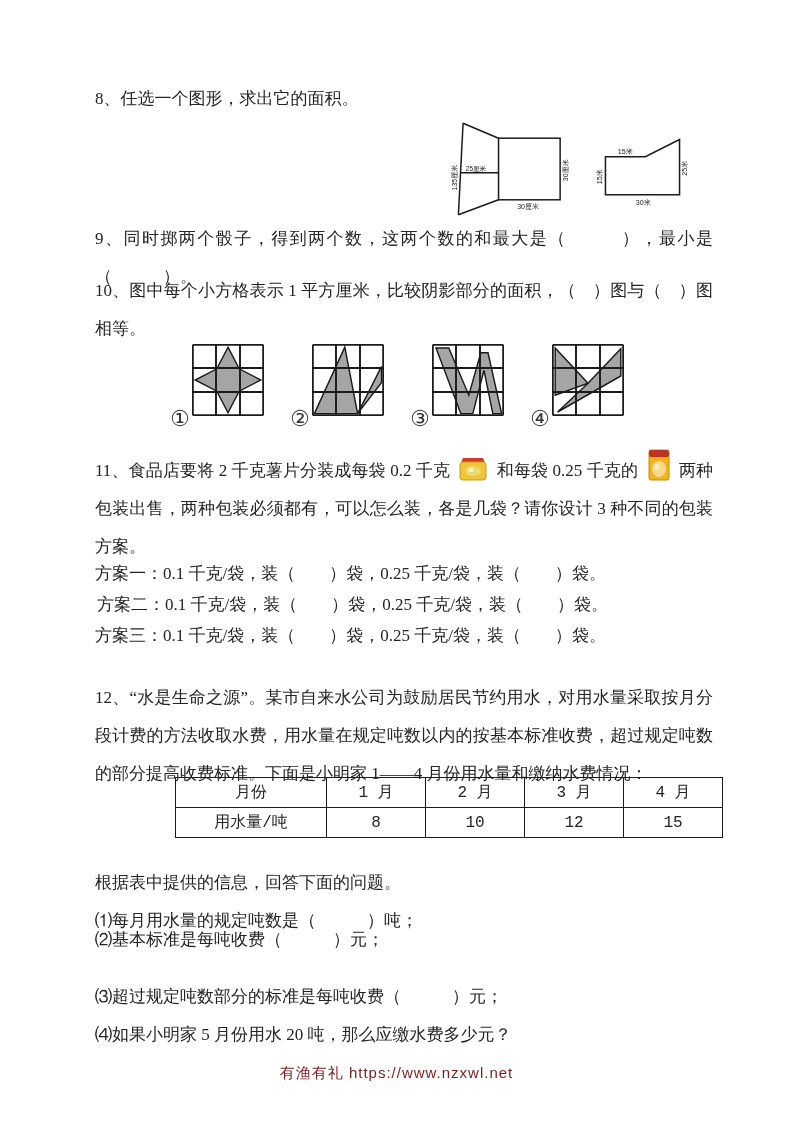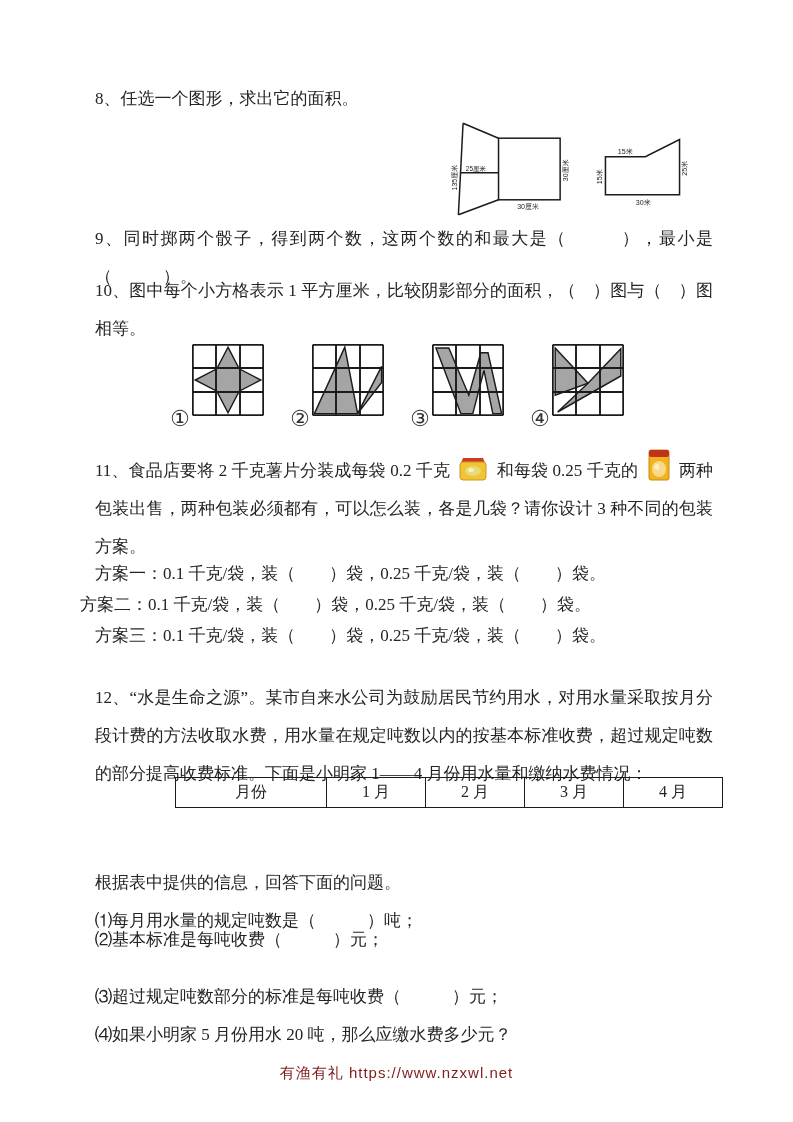--- a/index.html
+++ b/index.html
@@ -21,21 +21,21 @@
   .circ{
     position:absolute;left:0;bottom:0;font-size:22px;color:#333;
     font-family:"Liberation Sans","DejaVu Sans",sans-serif;line-height:1;
   }
   .gline{stroke:#1b1b1b;stroke-width:2.4;}
   .shade{fill:#8f8f8f;fill-opacity:.8;stroke:#1b1b1b;stroke-width:1.8;}
   
   table.water{border-collapse:collapse;font-size:16px;}
   table.water td{
     border:1.6px solid #1b1b1b;text-align:center;height:27px;
-    padding:1px 6px;font-family:Liberation Serif, serif;margin-top:17px;
+    padding:1px 6px;font-family:Liberation Mono, monospace;margin-top:17px;
   }
   table.water td.c0{width:138px;}
   table.water td.cn{width:86px;}
   .bag{vertical-align:-6px;margin:0 4px;}
   .footer{
     width:793px;text-align:center;color:#7f1d1d;font-size:15px;
     font-family:"Liberation Sans","DejaVu Sans",sans-serif;letter-spacing:1px;
   }
 </style>
 </head>
@@ -148,34 +148,41 @@
   <svg class="bag" width="24" height="34" viewBox="0 0 24 34">
     <rect x="2" y="2" width="20" height="30" rx="2" fill="#f3b31d" stroke="#c28a12" stroke-width="1"></rect>
     <rect x="2" y="2" width="20" height="7" rx="2" fill="#c0321c"></rect>
     <ellipse cx="12" cy="21" rx="7" ry="8" fill="#f7d98a"></ellipse>
     <ellipse cx="10" cy="19" rx="2.5" ry="3" fill="#fdeec0"></ellipse>
   </svg>
   <span>两种包装出售，两种包装必须都有，可以怎么装，各是几袋？请你设计 3 种不同的包装方案。</span>
 </div>
 
 <div class="q abs tight" style="left:95px;top:558px;">方案一：0.1 千克/袋，装（　　）袋，0.25 千克/袋，装（　　）袋。</div>
-<div class="q abs tight" style="left:80px;top:589px;">方案二：0.1 千克/袋，装（　　）袋，0.25 千克/袋，装（　　）袋。</div>
+<div class="q abs tight" style="left:97px;top:589px;">方案二：0.1 千克/袋，装（　　）袋，0.25 千克/袋，装（　　）袋。</div>
 <div class="q abs tight" style="left:95px;top:620px;">方案三：0.1 千克/袋，装（　　）袋，0.25 千克/袋，装（　　）袋。</div>
 
 <div class="q abs para" style="left:95px;top:679px;">12、“水是生命之源”。某市自来水公司为鼓励居民节约用水，对用水量采取按月分段计费的方法收取水费，用水量在规定吨数以内的按基本标准收费，超过规定吨数的部分提高收费标准。下面是小明家 1——4 月份用水量和缴纳水费情况：</div>
 
 <table class="water abs" style="left:175px;top:777px;">
   <tbody>
       <tr>
     <td class="c0">月份</td>
     <td class="cn">1 月</td>
     <td class="cn">2 月</td>
     <td class="cn">3 月</td>
     <td class="cn">4 月</td>
   </tr>
+  <tr>
+    <td class="c0">用水量/吨</td>
+    <td class="cn">8</td>
+    <td class="cn">10</td>
+    <td class="cn">12</td>
+    <td class="cn">15</td>
+  </tr>
 </tbody>
   </table>
 
 <div class="q abs" style="left:95px;top:864px;">根据表中提供的信息，回答下面的问题。</div>
 <div class="q abs" style="left:95px;top:902px;">⑴每月用水量的规定吨数是（　　　）吨；</div>
 <div class="q abs" style="left:95px;top:921px;">⑵基本标准是每吨收费（　　　）元；</div>
 <div class="q abs" style="left:95px;top:978px;">⑶超过规定吨数部分的标准是每吨收费（　　　）元；</div>
 <div class="q abs" style="left:95px;top:1016px;">⑷如果小明家 5 月份用水 20 吨，那么应缴水费多少元？</div>
 
 <div class="footer abs" style="left:0;top:1064px;">有渔有礼 https://www.nzxwl.net</div>

